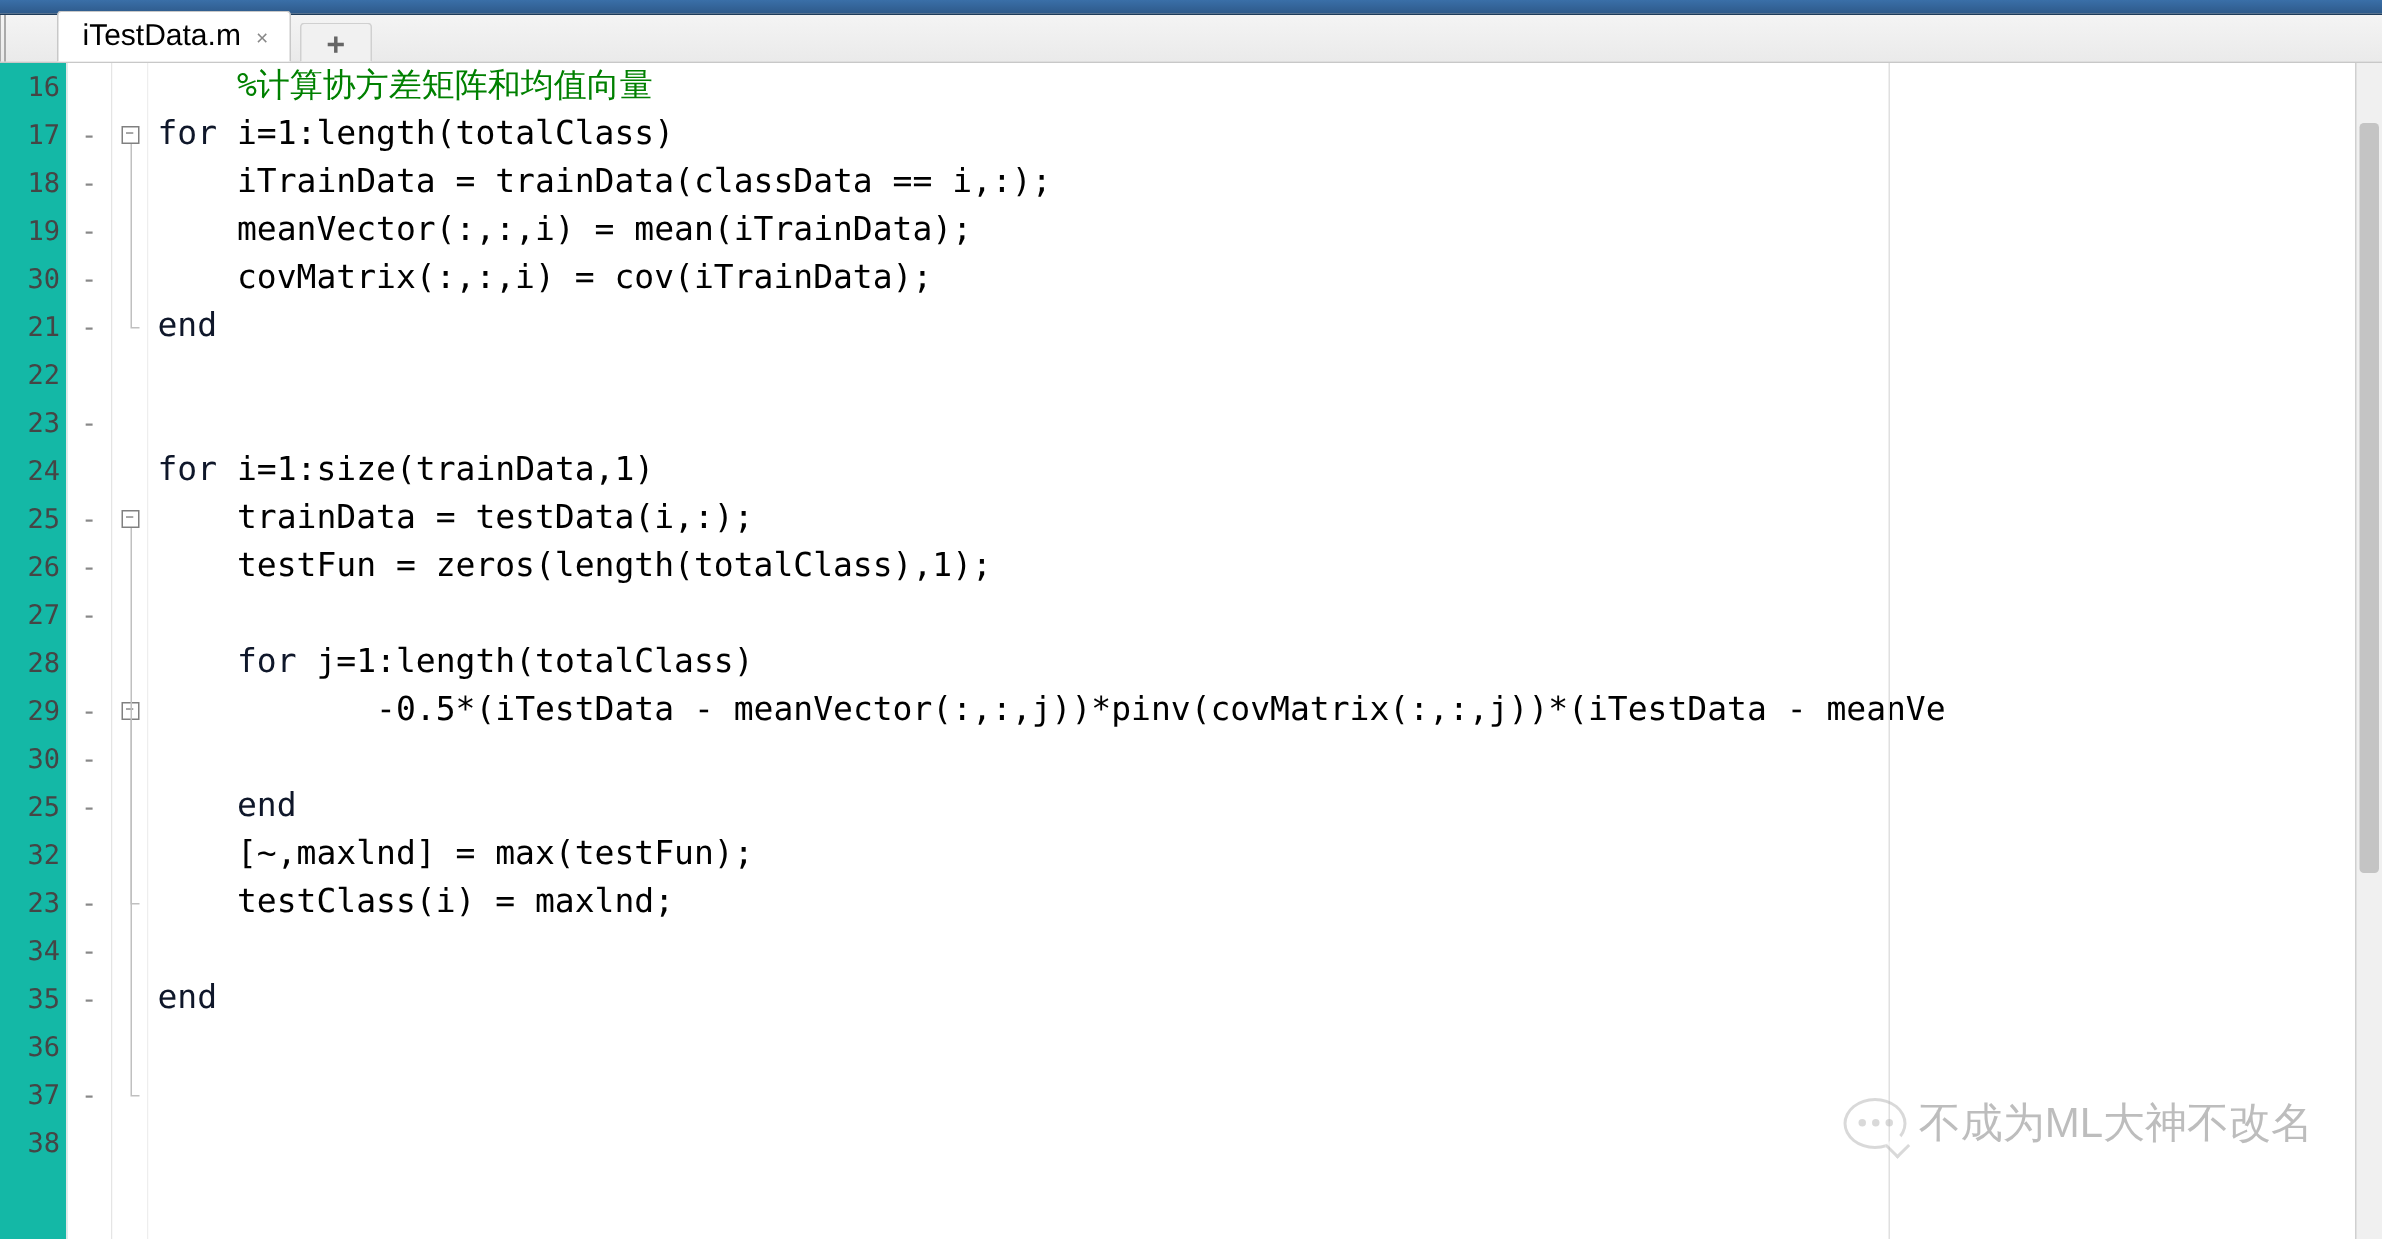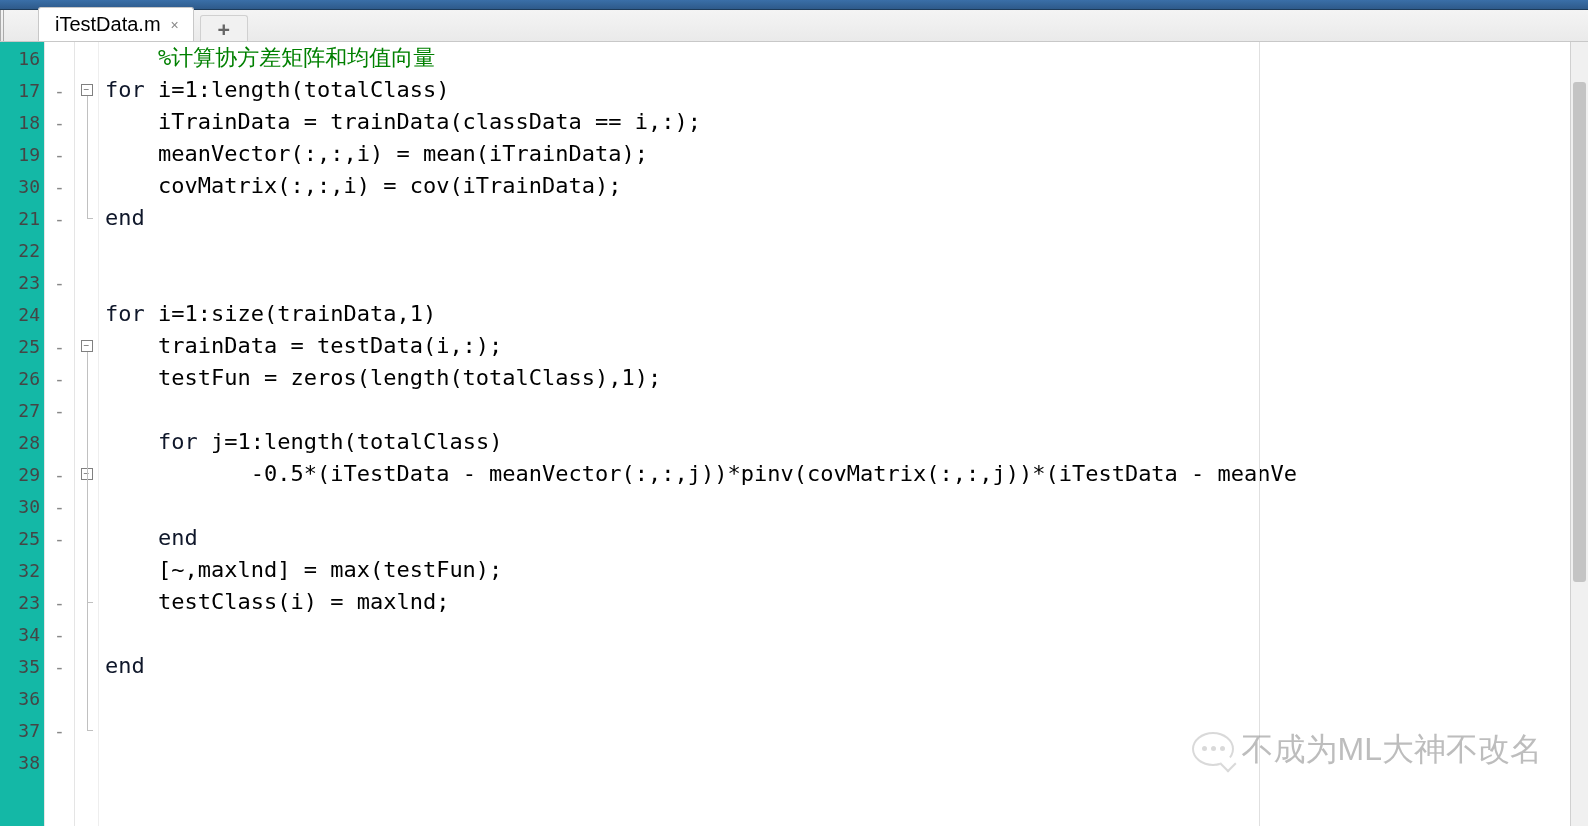--- a/index.html
+++ b/index.html
@@ -33,21 +33,21 @@
 .code-area .cline { height:32px; white-space:pre; padding-left:6px; }
 .kw { color:#0f172a; }
 .cm { color:#008000; }
 .dots { color:#0000ff; }
 
 .right-margin { position:absolute; top:0; bottom:0; left:1160px; width:0; border-left:1px solid #e0e0e0; }
 
 .scroll-track { width:18px; background:#f0f0f0; border-left:1px solid #d0d0d0; position:relative; }
 .scroll-thumb { position:absolute; left:2px; right:2px; top:40px; height:500px; background:#c4c4c4; border-radius:3px; }
 
-.watermark { position:absolute; right:28px; bottom:60px; display:flex; align-items:center; gap:8px; opacity:0.55; font-family: "Microsoft YaHei","SimSun",sans-serif; color:#888; font-size:32px; pointer-events:none; }
+.watermark { position:absolute; right:28px; bottom:60px; display:flex; align-items:center; gap:8px; opacity:0.55; font-family: "Microsoft YaHei","SimSun",sans-serif; color:#888; font-size:28px; pointer-events:none; }
 .watermark .bubble { width:42px; height:34px; border:2px solid #bbb; border-radius:50%; position:relative; }
 .watermark .bubble::after { content:""; position:absolute; right:-2px; bottom:-6px; width:10px; height:10px; border-right:2px solid #bbb; border-bottom:2px solid #bbb; transform:rotate(45deg); background:#fff; }
 .watermark .dotrow { position:absolute; left:8px; top:12px; display:flex; gap:4px;}
 .watermark .dotrow span{ width:5px;height:5px;background:#bbb;border-radius:50%; display:block;}
 </style>
 </head>
 <body>
 
 <div class="window">
   <div class="titlebar"></div>

